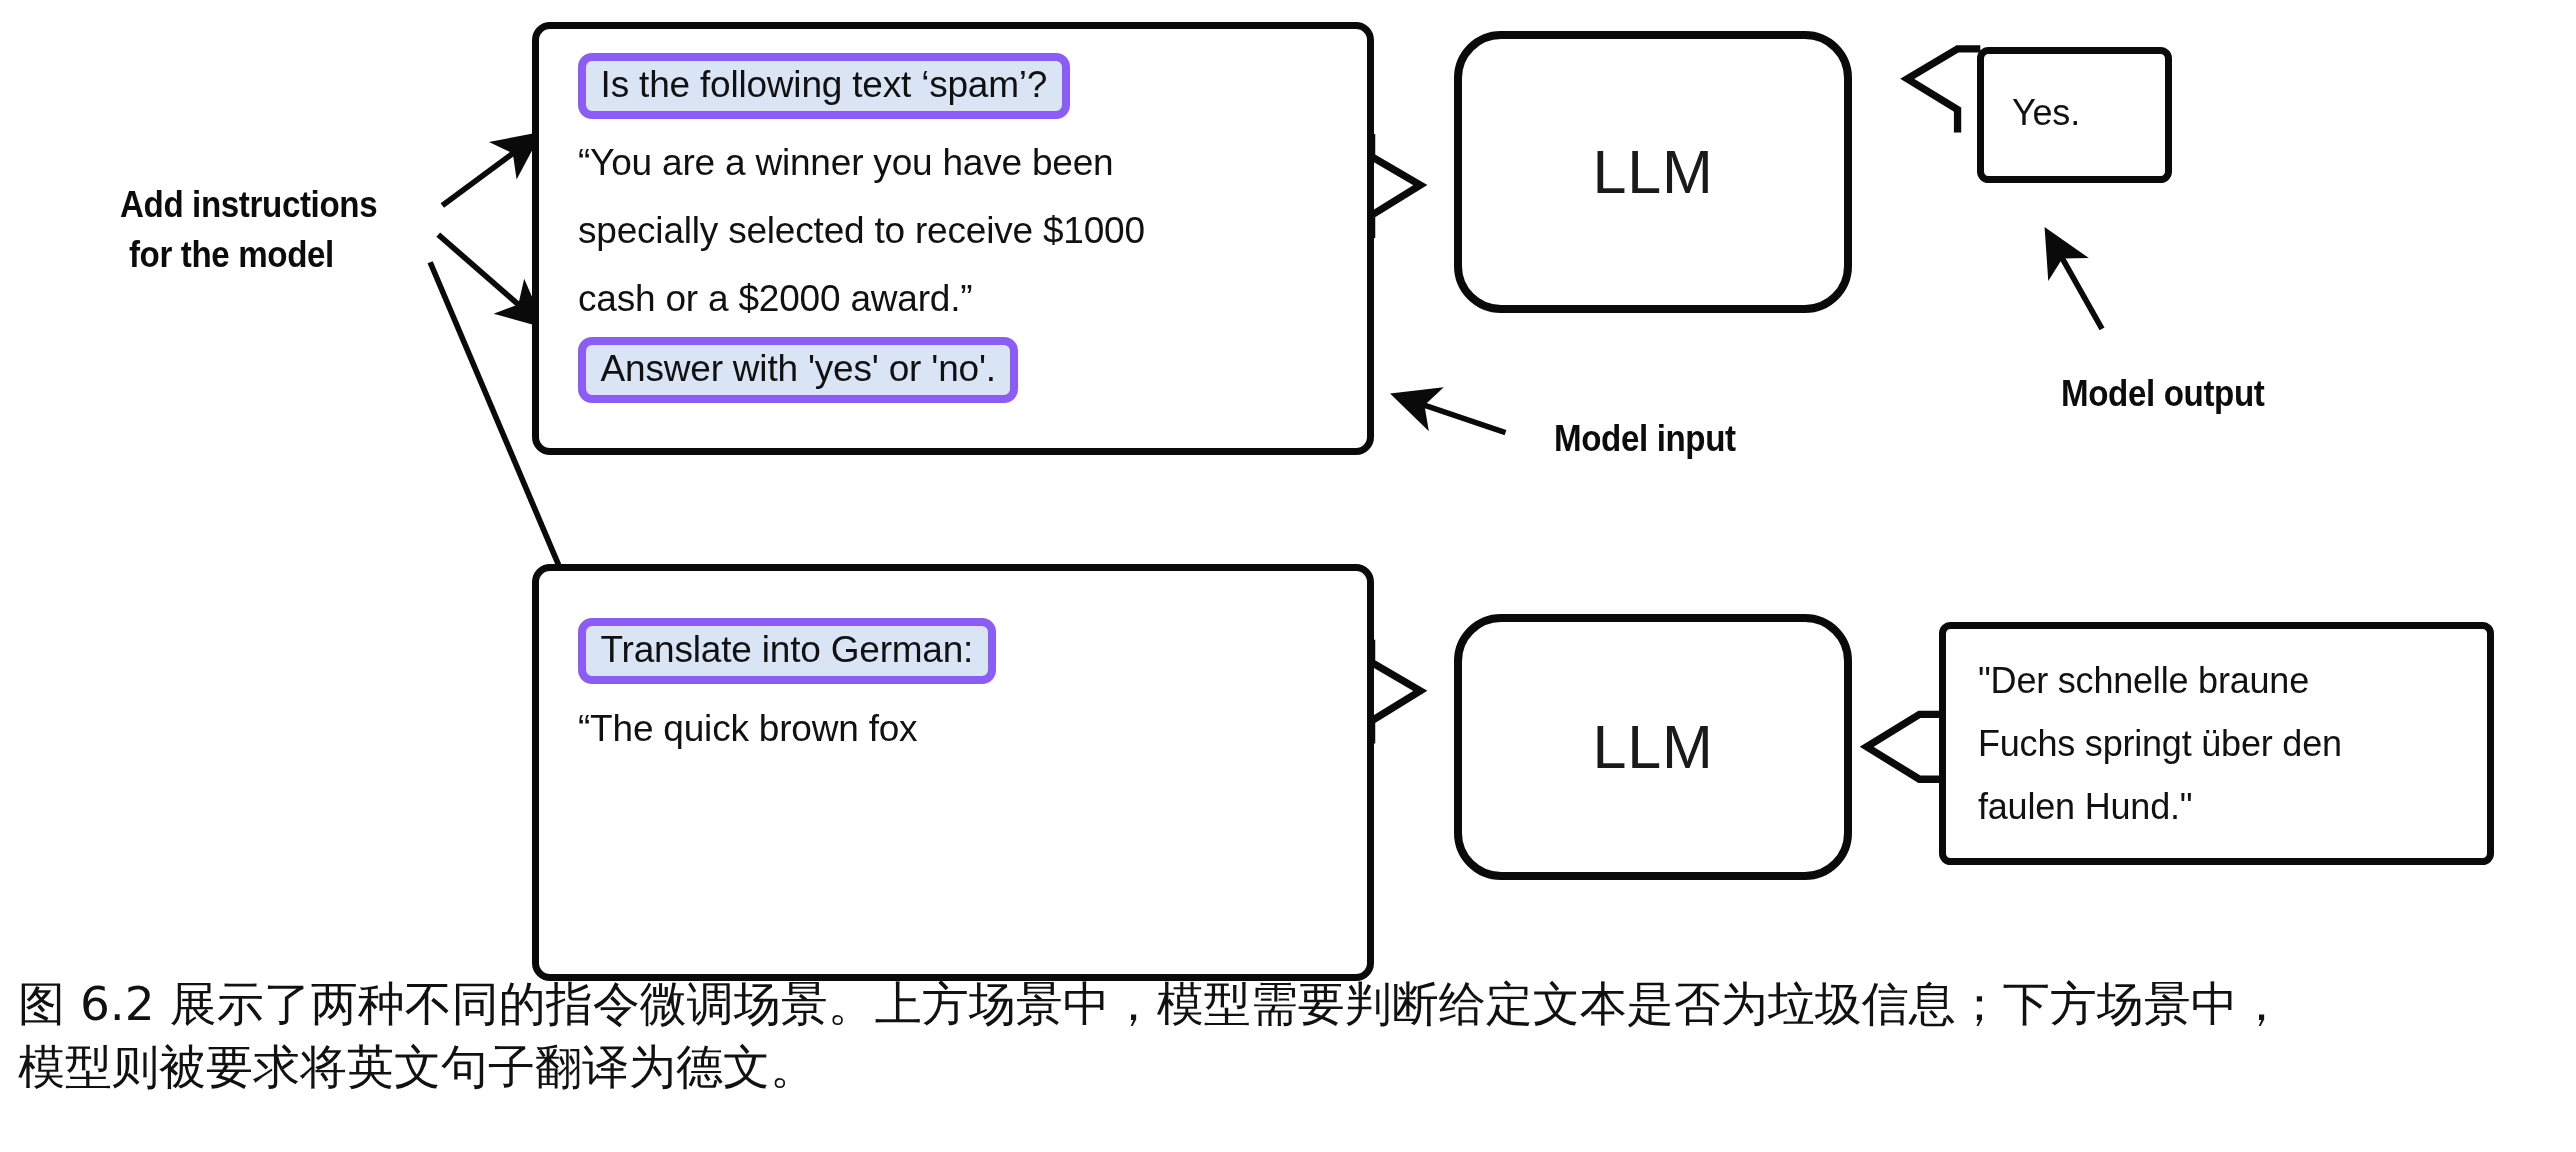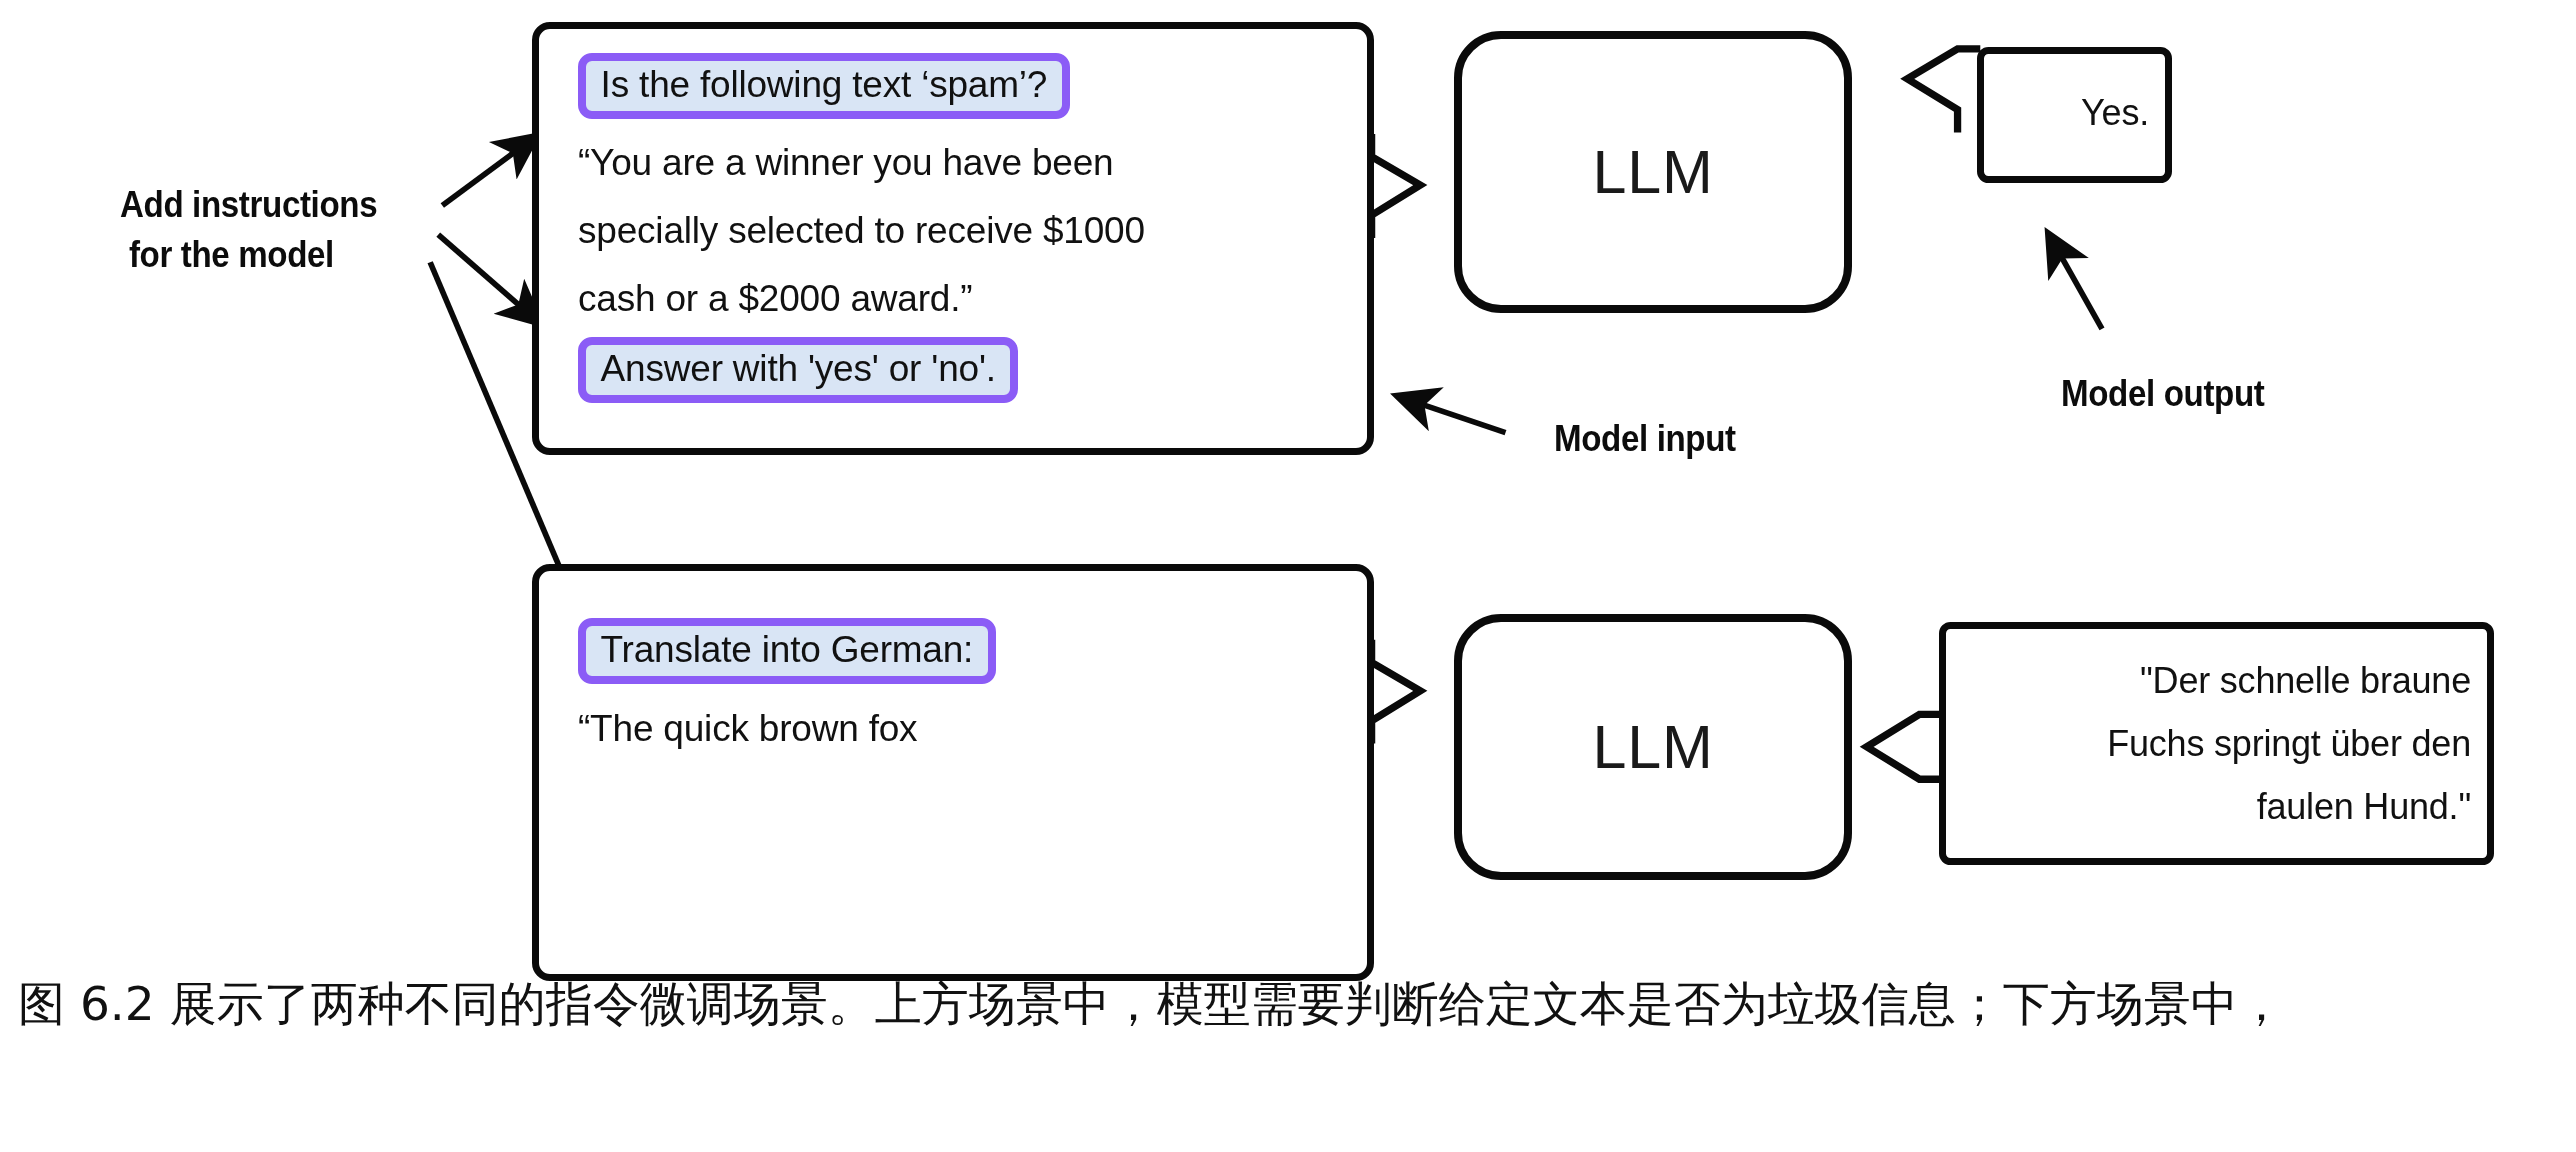--- a/index.html
+++ b/index.html
@@ -93,21 +93,20 @@
     left: 28px;
     top: 14.6px;
     right: 16px;
   }
   .output-line {
     font-size: 36px;
     line-height: 63px;
     color: #111111;
     white-space: nowrap;
     letter-spacing: -0.2px;
-    text-align: right;
   }
   .output-line.single {
     line-height: 1.0;
   }
 
   
   .annot {
     position: absolute;
     font-size: 36px;
     font-weight: bold;
@@ -221,14 +220,15 @@
       <div class="output-line">"Der schnelle braune</div>
       <div class="output-line">Fuchs springt über den</div>
       <div class="output-line">faulen Hund."</div>
     </div>
   </div>
 
 </div>
 
 <div id="caption">
   <div class="caption-line">图 6.2 展示了两种不同的指令微调场景。上方场景中，模型需要判断给定文本是否为垃圾信息；下方场景中，</div>
+  <div class="caption-line">模型则被要求将英文句子翻译为德文。</div>
 </div>
 
 
 </body></html>

